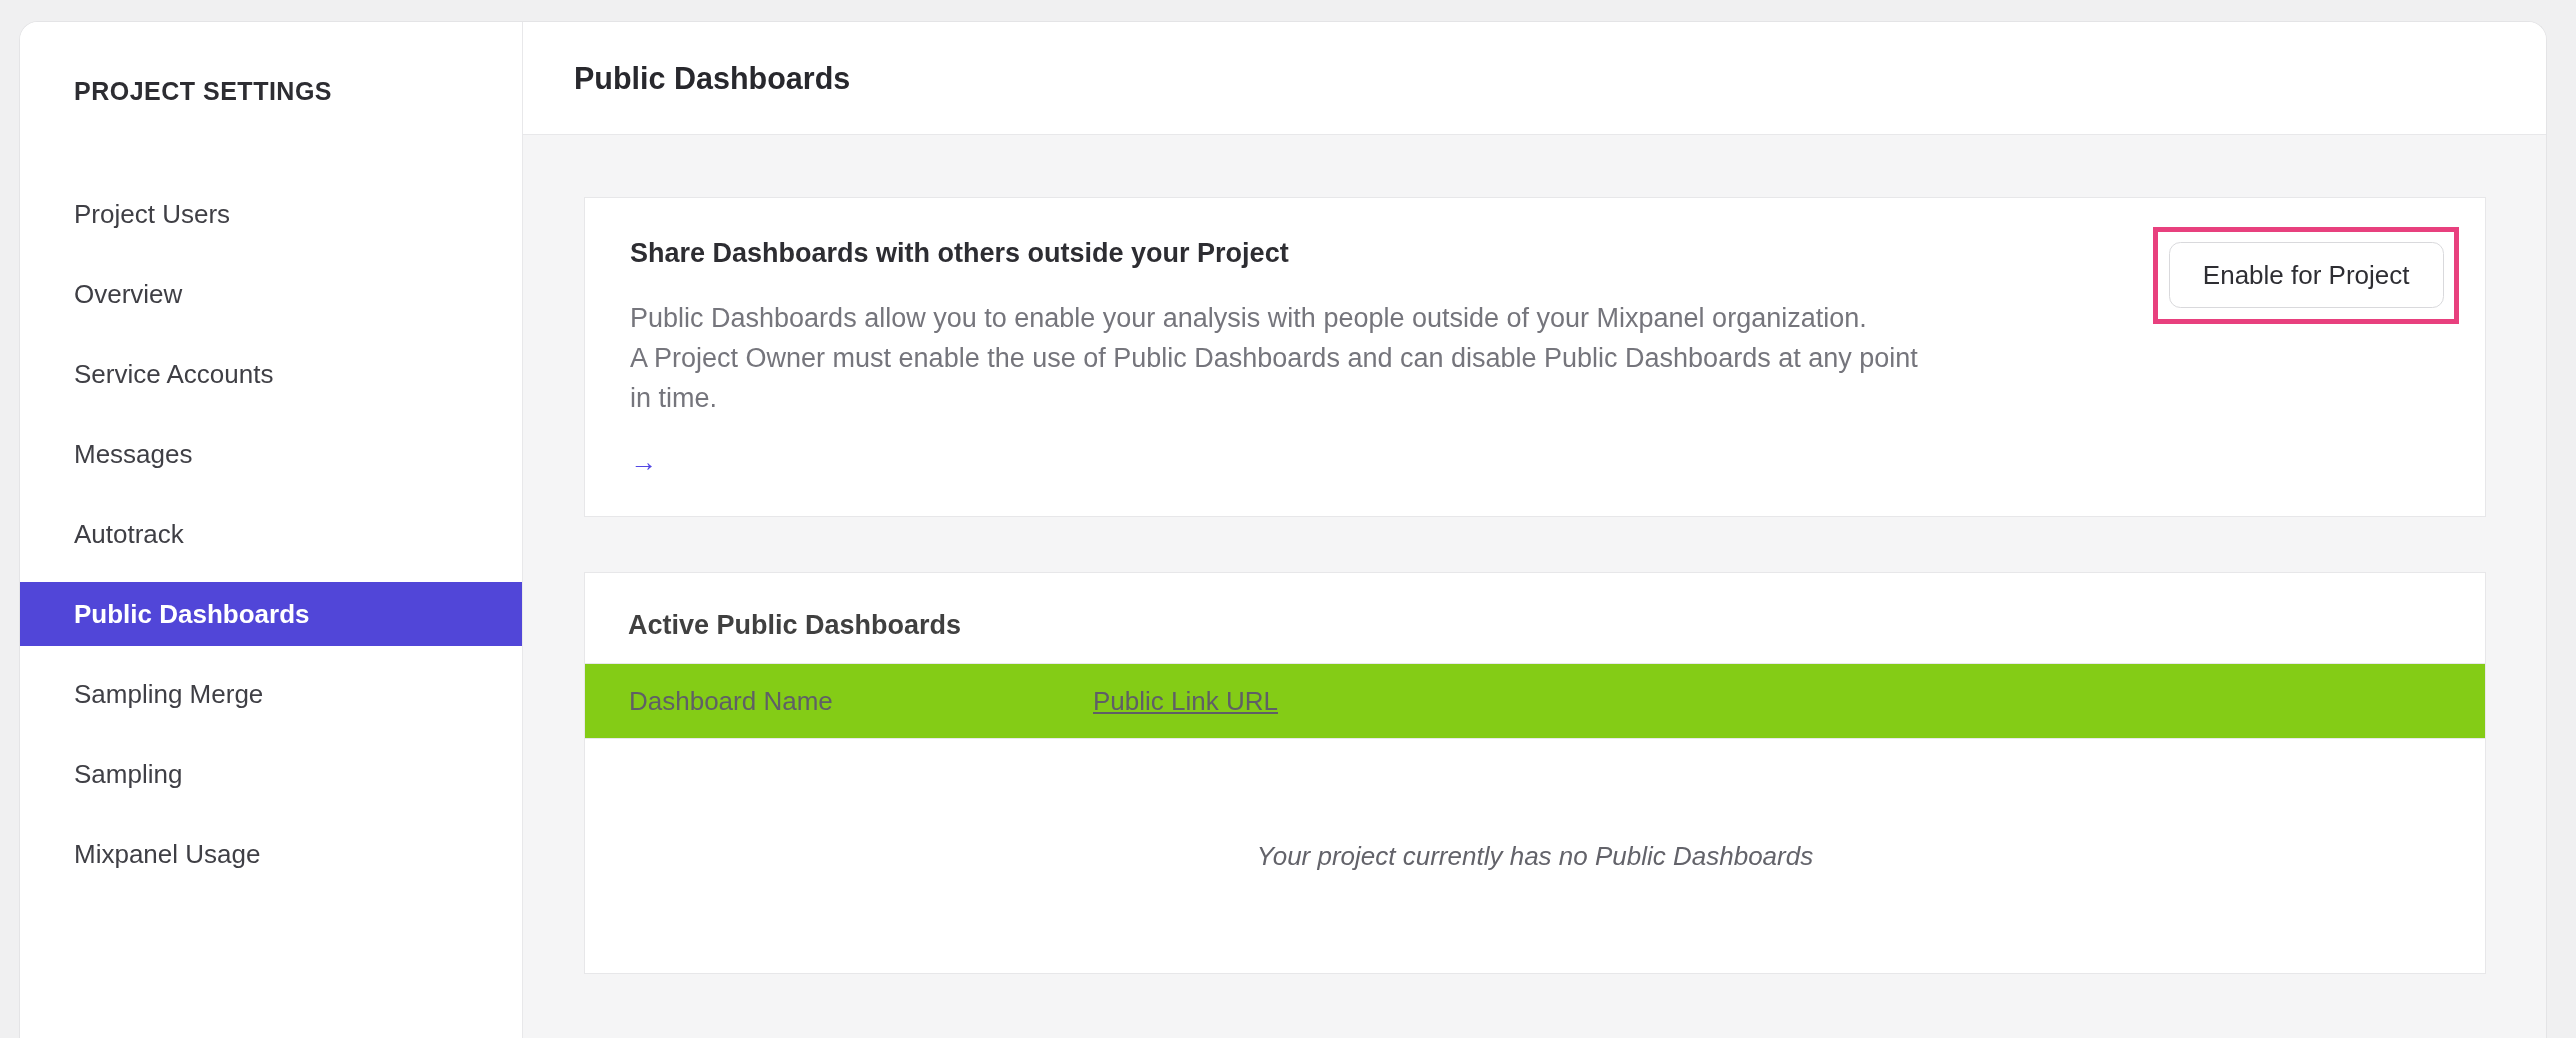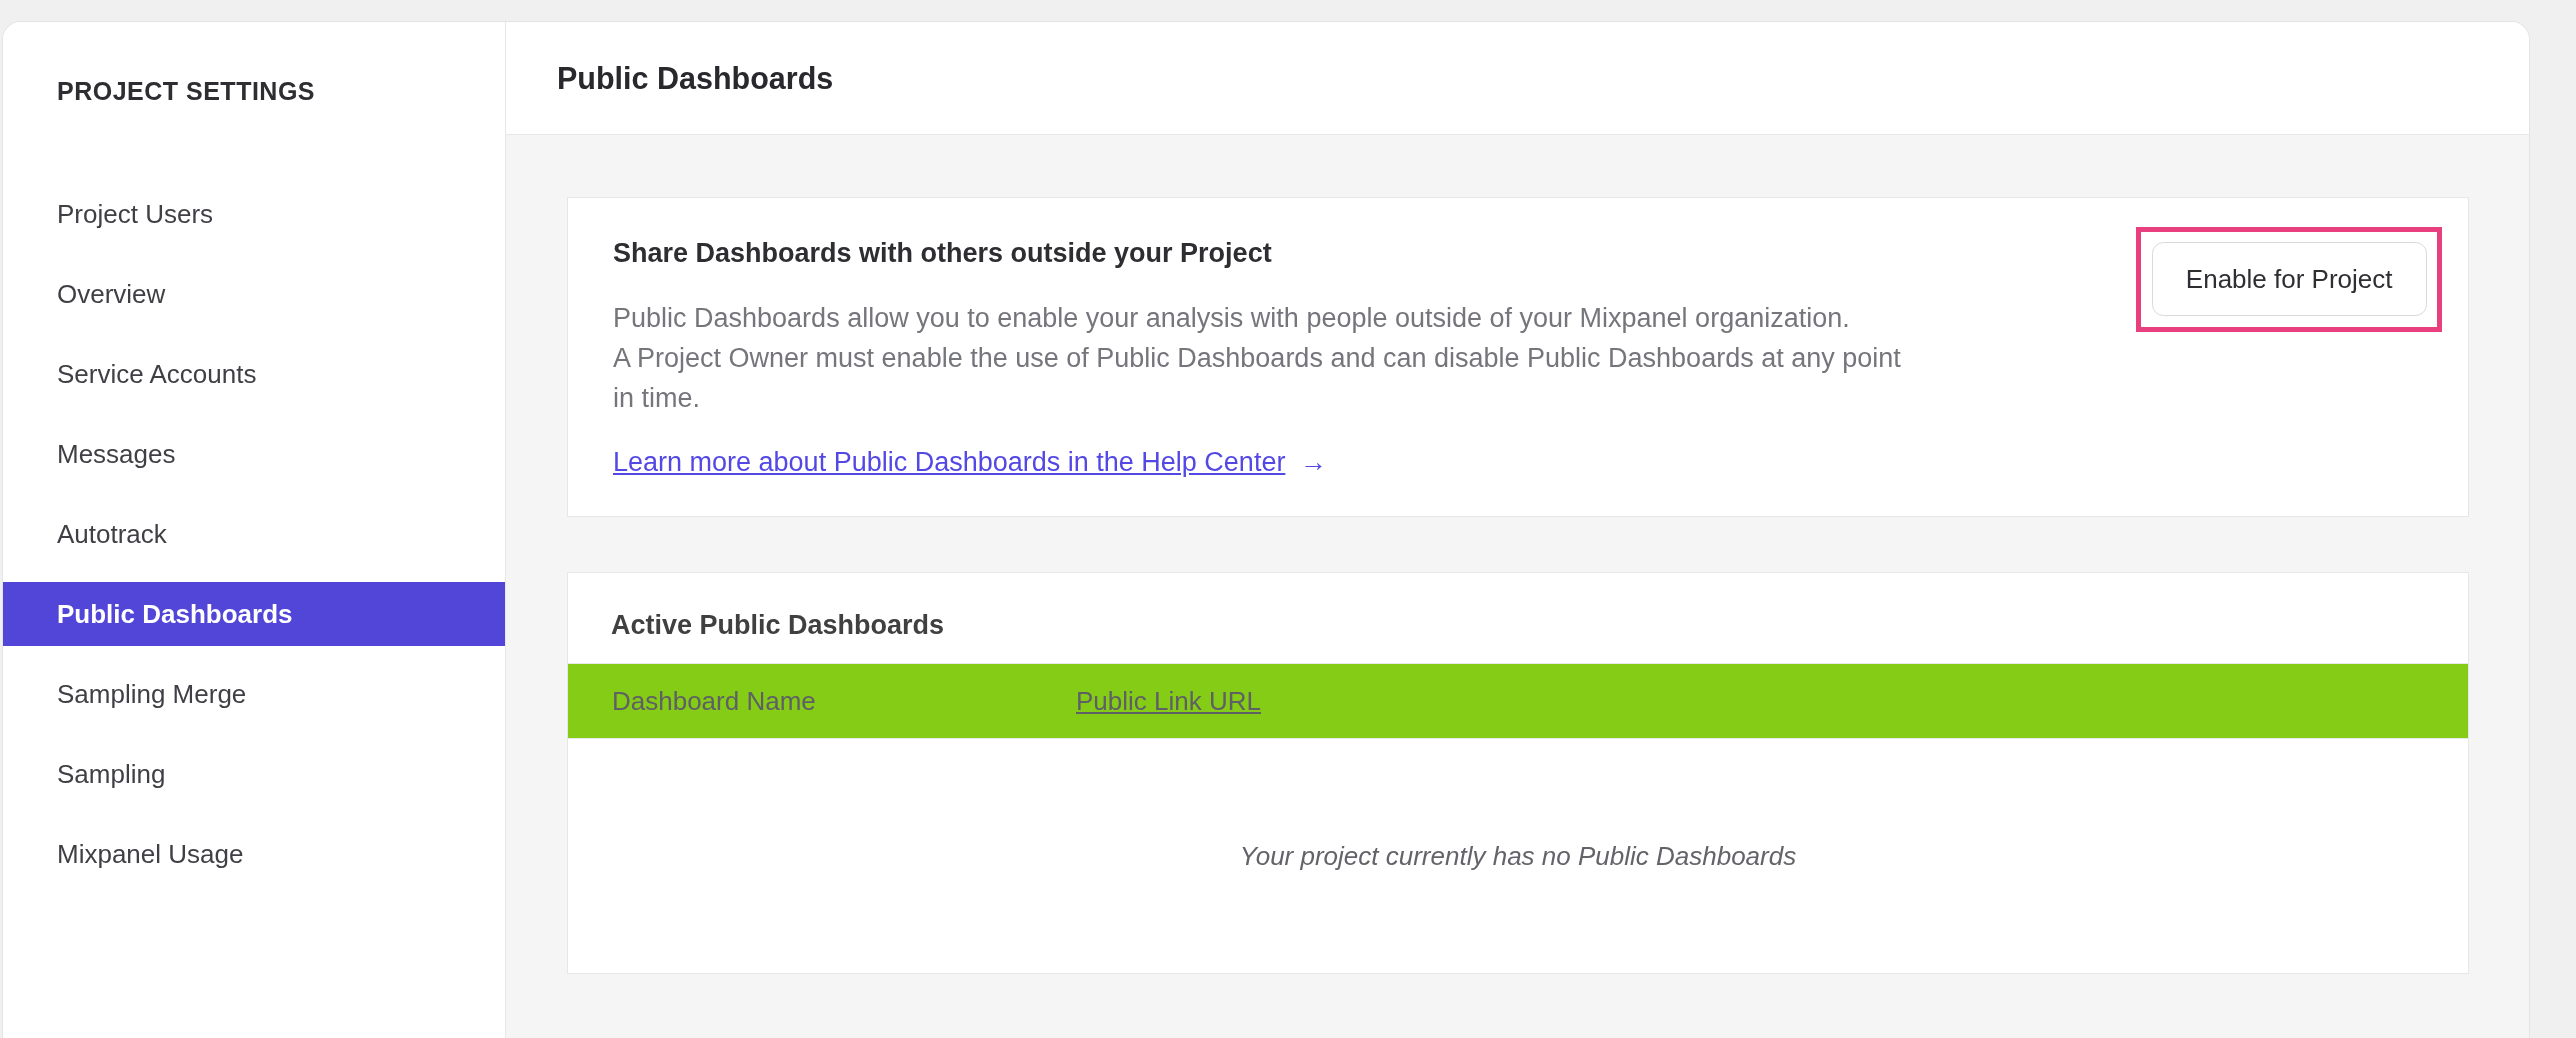--- a/index.html
+++ b/index.html
@@ -6,21 +6,21 @@
   html, body { width: 2576px; height: 1038px; }
   body {
     background: #f0f0f1;
     font-family: "Liberation Sans", sans-serif;
     position: relative;
     overflow: hidden;
     color: #2d2d32;
   }
   .app {
     position: absolute;
-    left: 2px; top: 21px;
+    left: 19px; top: 21px;
     width: 2528px; height: 1017px;
     background: #ffffff;
     border: 1px solid #e4e4e6;
     border-bottom: none;
     border-radius: 19px 19px 0 0;
     display: flex;
     overflow: hidden;
   }
   
   .sidebar {
@@ -110,21 +110,21 @@
     text-decoration: none;
   }
   .pink-box {
     flex: 0 0 auto;
     border: 5.7px solid #e8407e;
     padding: 10.5px;
     margin-top: -11.4px;
     margin-right: -19px;
   }
   .enable-btn {
-    height: 74px;
+    height: 66px;
     padding: 0 33px;
     background: #ffffff;
     border: 1.9px solid #d9d9dc;
     border-radius: 11.4px;
     font-family: "Liberation Sans", sans-serif;
     font-size: 26px;
     font-weight: 500;
     color: #2e2e33;
     display: flex;
     align-items: center;
@@ -194,21 +194,20 @@
 
       <section class="card share-card">
         <div>
           <div class="share-title">Share Dashboards with others outside your Project</div>
           <div class="share-desc">
             <div>Public Dashboards allow you to enable your analysis with people outside of your Mixpanel organization.</div>
             <div>A Project Owner must enable the use of Public Dashboards and can disable Public Dashboards at any point</div>
             <div>in time.</div>
           </div>
           <div class="share-link-row">
-            <a class="share-link">Learn more about Public Dashboards in the Help Center</a>
             <span class="arrow-glyph">→</span>
           </div>
         </div>
         <div class="pink-box">
           <button class="enable-btn">Enable for Project</button>
         </div>
       </section>
 
       <section class="card active-card">
         <div class="active-title-row">

